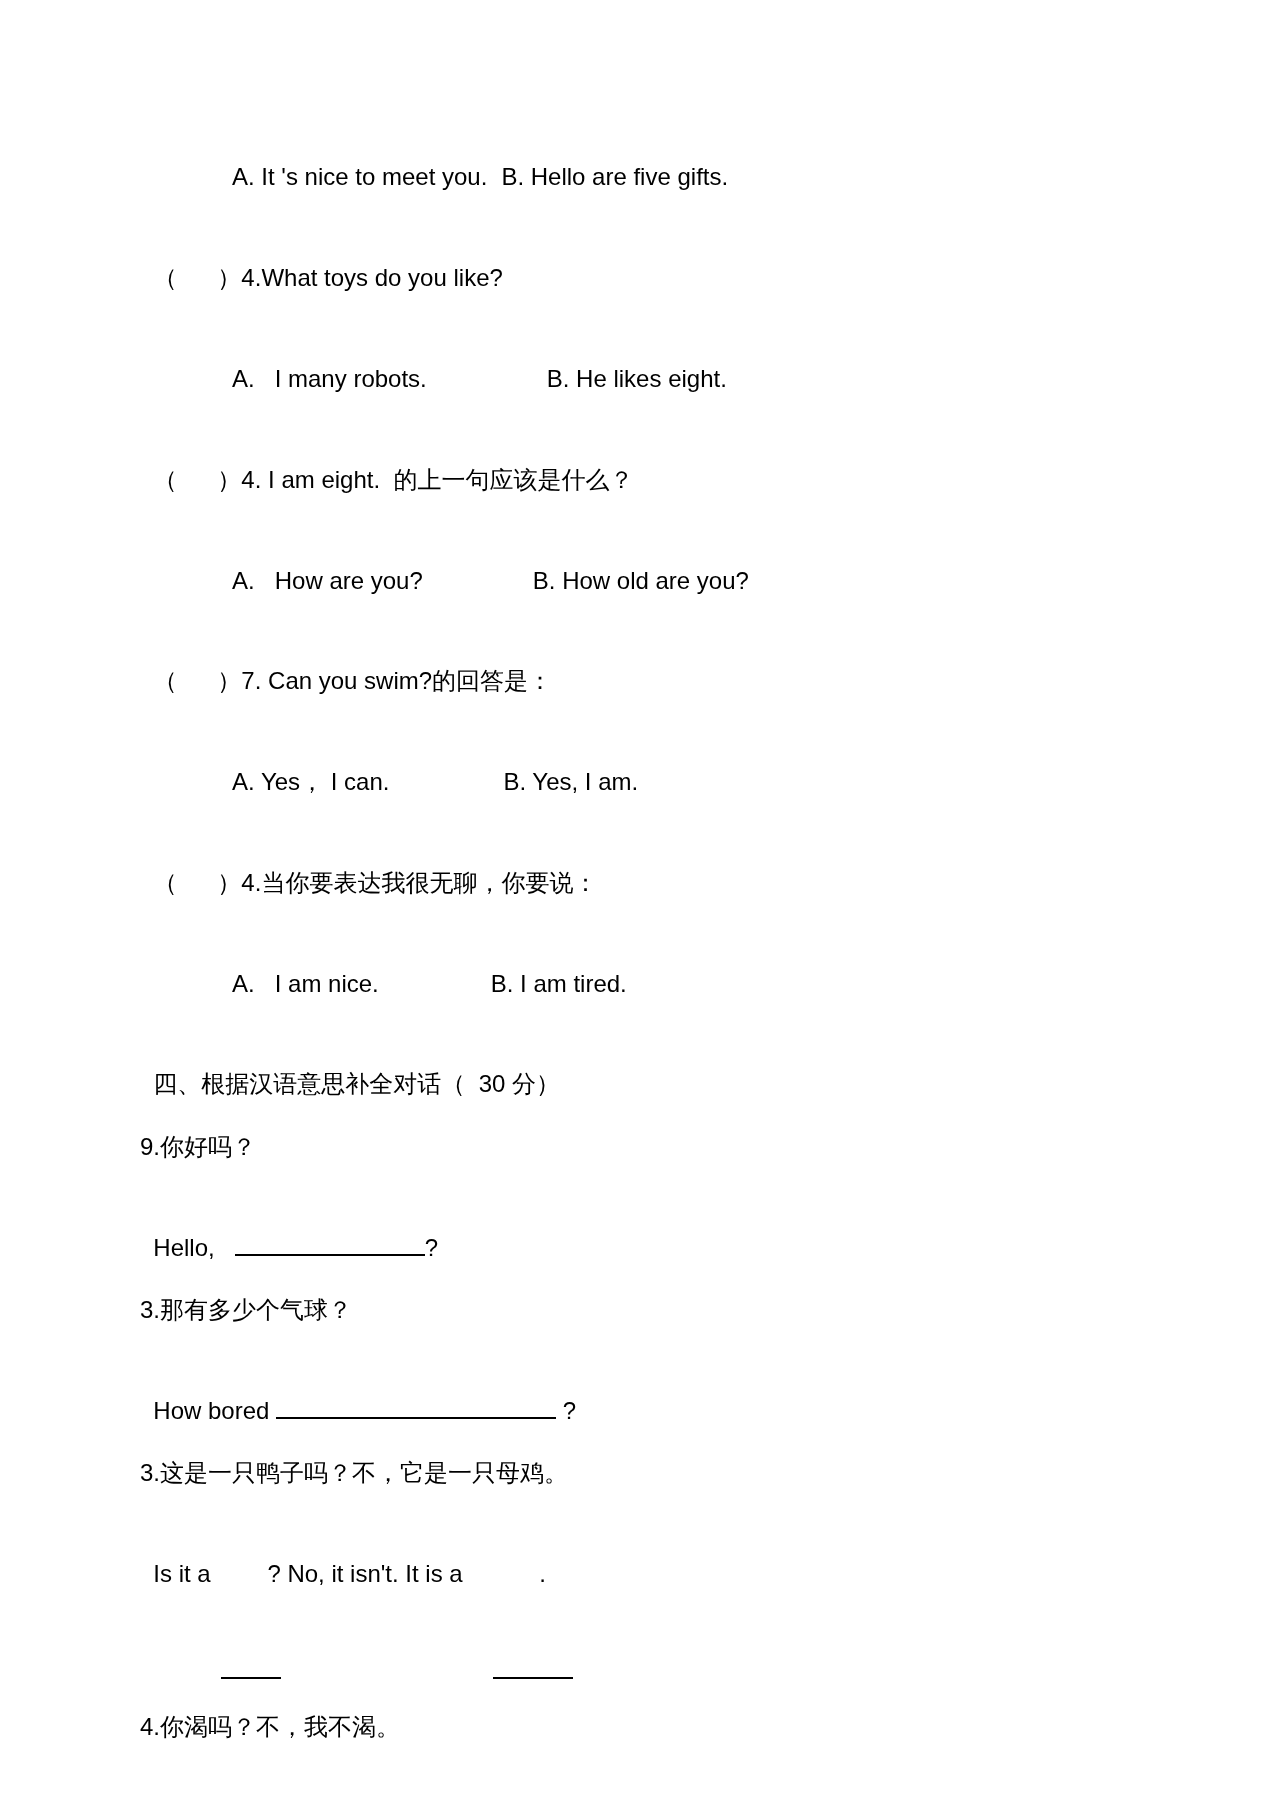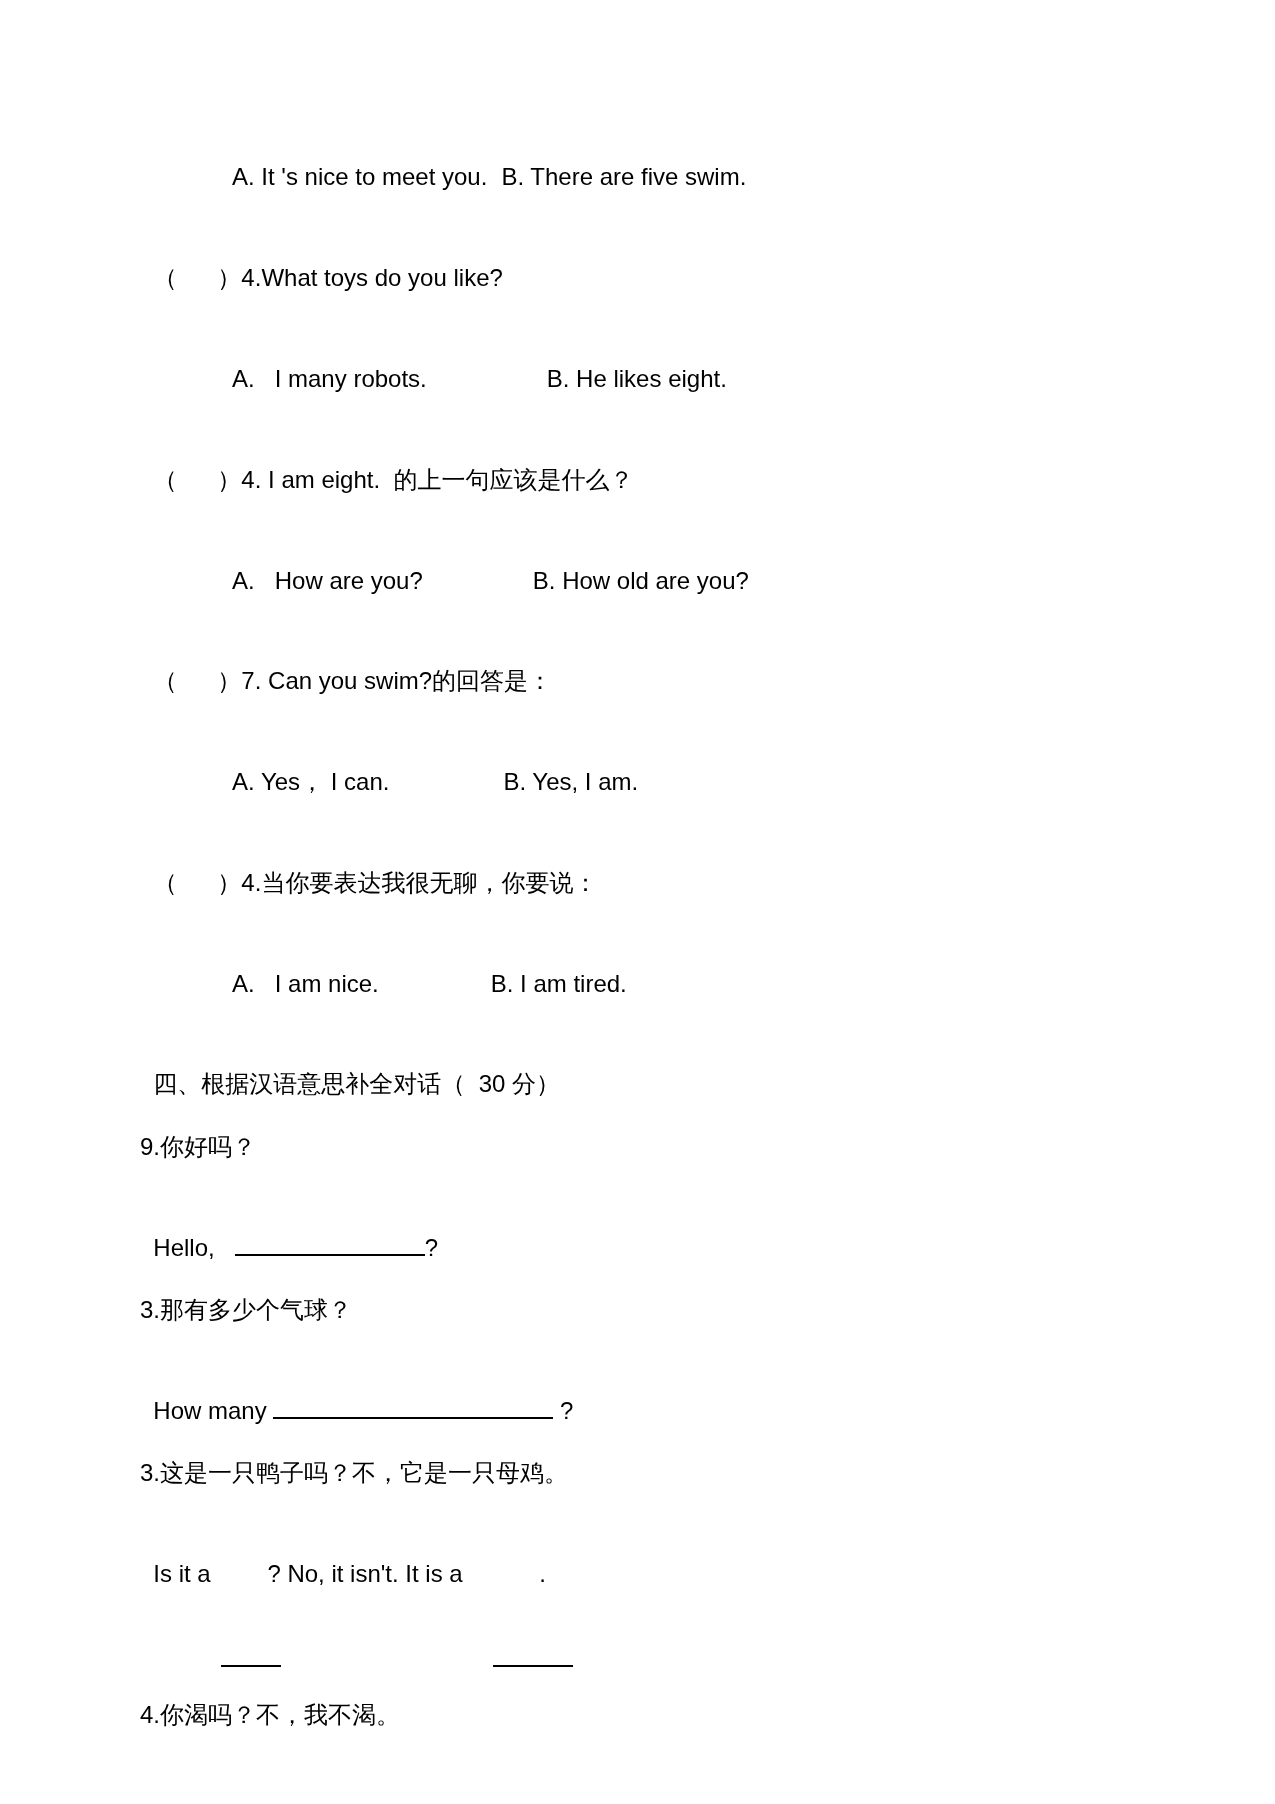--- a/index.html
+++ b/index.html
@@ -17,21 +17,21 @@
     .blank-longer { display: inline-block; border-bottom: 2px solid #000; width: 280px; vertical-align: baseline; }
     .blank-short-under { display: inline-block; border-bottom: 2px solid #000; width: 60px; vertical-align: baseline; position: relative; top: 6px; }
     .blank-short-under2 { display: inline-block; border-bottom: 2px solid #000; width: 80px; vertical-align: baseline; position: relative; top: 6px; }
     .tight { margin-top: -10px; }
     .colgap { display: inline-block; }
   </style>
 </head>
 <body>
 
 <div class="line indent-options">
-  <span>A. It 's nice to meet you.</span><span class="colgap" style="width:14px"></span><span>B. There are five swim.</span>
+  <span>A. It 's nice to meet you.</span><span class="colgap" style="width:14px"></span><span>B. Hello are five gifts.</span>
 </div>
 
 <div class="line">
   <span>（      ）</span><span>4.What toys do you like?</span>
 </div>
 <div class="line indent-options">
   <span>A.   I many robots.</span><span class="colgap" style="width:120px"></span><span>B. He likes eight.</span>
 </div>
 
 <div class="line">
@@ -59,25 +59,25 @@
   <span>四、根据汉语意思补全对话（  30 分）</span>
 </div>
 
 <div class="line"><span>9.你好吗？</span></div>
 <div class="line">
   <span>Hello,   </span><span class="blank-long"></span><span>?</span>
 </div>
 
 <div class="line"><span>3.那有多少个气球？</span></div>
 <div class="line">
-  <span>How many </span><span class="blank-longer"></span><span> ?</span>
+  <span>How bored </span><span class="blank-longer"></span><span> ?</span>
 </div>
 
 <div class="line"><span>3.这是一只鸭子吗？不，它是一只母鸡。</span></div>
-<div class="line" style="margin-bottom:12px;">
+<div class="line" style="margin-bottom:24px;">
   <span>Is it a </span><span style="display:inline-block;width:50px"></span><span>? No, it isn't. It is a </span><span style="display:inline-block;width:70px"></span><span>.</span>
 </div>
 <div class="line tight">
   <span style="display:inline-block;width:68px"></span><span class="blank-short-under"></span><span style="display:inline-block;width:212px"></span><span class="blank-short-under2"></span>
 </div>
 
 <div class="line"><span>4.你渴吗？不，我不渴。</span></div>
 <div class="line" style="margin-bottom:8px;">
   <span>Are you </span><span style="display:inline-block;width:50px"></span><span>? No, I am </span><span style="display:inline-block;width:40px"></span><span>.</span>
 </div>

